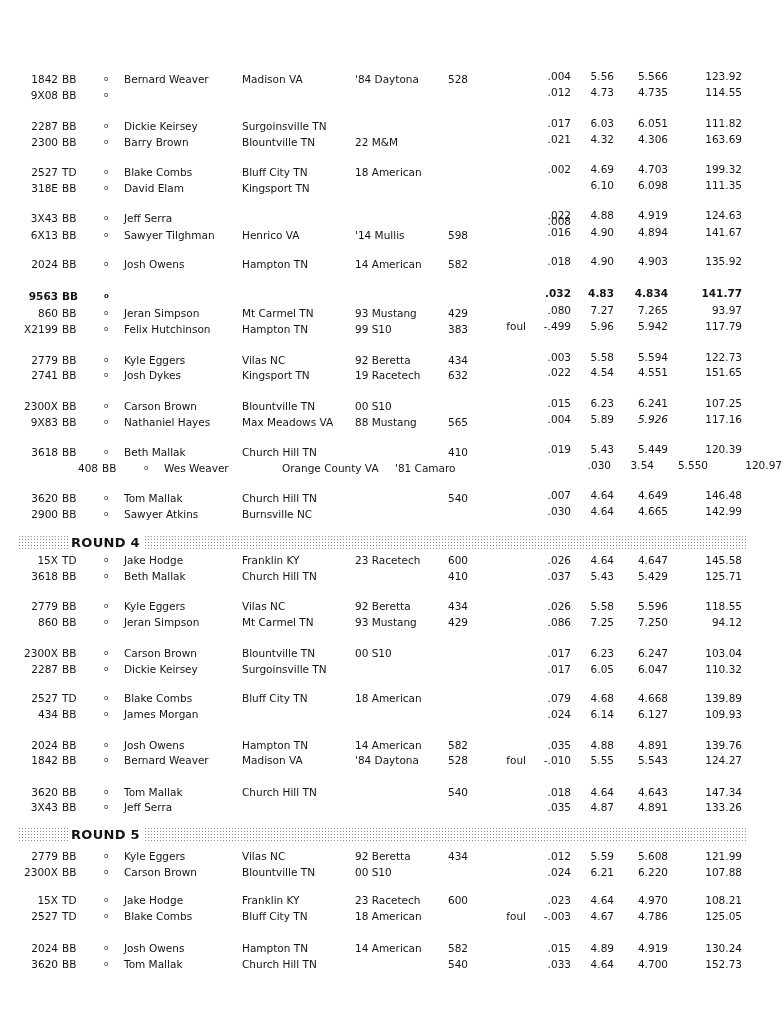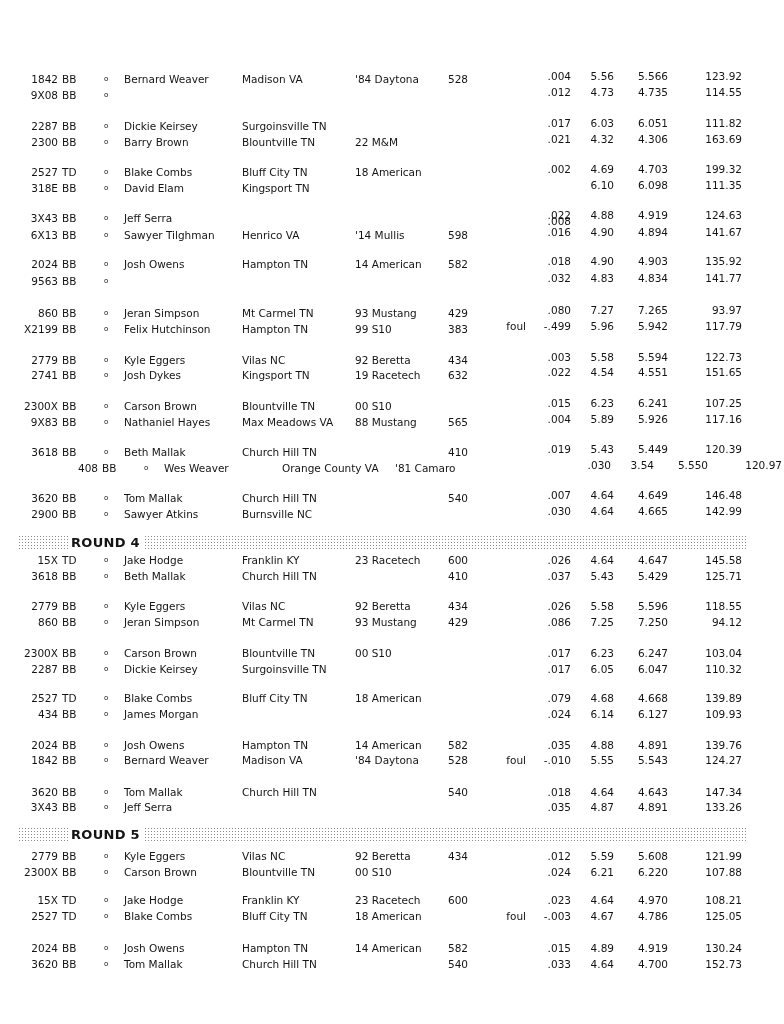--- a/index.html
+++ b/index.html
@@ -159,21 +159,21 @@
       <span class="c-name">Josh Owens</span>
       <span class="c-town">Hampton TN</span>
       <span class="c-car">14 American</span>
       <span class="c-cc">582</span>
       <span class="c-foul" style="top: -3px;"></span>
       <span class="c-rt" style="top: -3px;">.018</span>
       <span class="c-60" style="top: -3px;">4.90</span>
       <span class="c-et" style="top: -3px;">4.903</span>
       <span class="c-mph" style="top: -3px;">135.92</span>
     </div>
-    <div class="row" style="top: 273px;">
+    <div class="row" style="top: 288px; font-weight: bold;">
       <span class="c-num">9563</span>
       <span class="c-cls">BB</span>
       <span class="c-o">o</span>
       <span class="c-name"></span>
       <span class="c-town"></span>
       <span class="c-car"></span>
       <span class="c-cc"></span>
       <span class="c-foul" style="top: -3px;"></span>
       <span class="c-rt" style="top: -3px;">.032</span>
       <span class="c-60" style="top: -3px;">4.83</span>
@@ -254,21 +254,21 @@
       <span class="c-num">9X83</span>
       <span class="c-cls">BB</span>
       <span class="c-o">o</span>
       <span class="c-name">Nathaniel Hayes</span>
       <span class="c-town">Max Meadows VA</span>
       <span class="c-car">88 Mustang</span>
       <span class="c-cc">565</span>
       <span class="c-foul" style="top: -3px;"></span>
       <span class="c-rt" style="top: -3px;">.004</span>
       <span class="c-60" style="top: -3px;">5.89</span>
-      <span class="c-et" style="top: -3px;">5.926</span>
+      <span class="c-et" style="top: -3px; font-style: italic;">5.926</span>
       <span class="c-mph" style="top: -3px;">117.16</span>
     </div>
     <div class="row" style="top: 444px;">
       <span class="c-num">3618</span>
       <span class="c-cls">BB</span>
       <span class="c-o">o</span>
       <span class="c-name">Beth Mallak</span>
       <span class="c-town">Church Hill TN</span>
       <span class="c-car"></span>
       <span class="c-cc">410</span>

